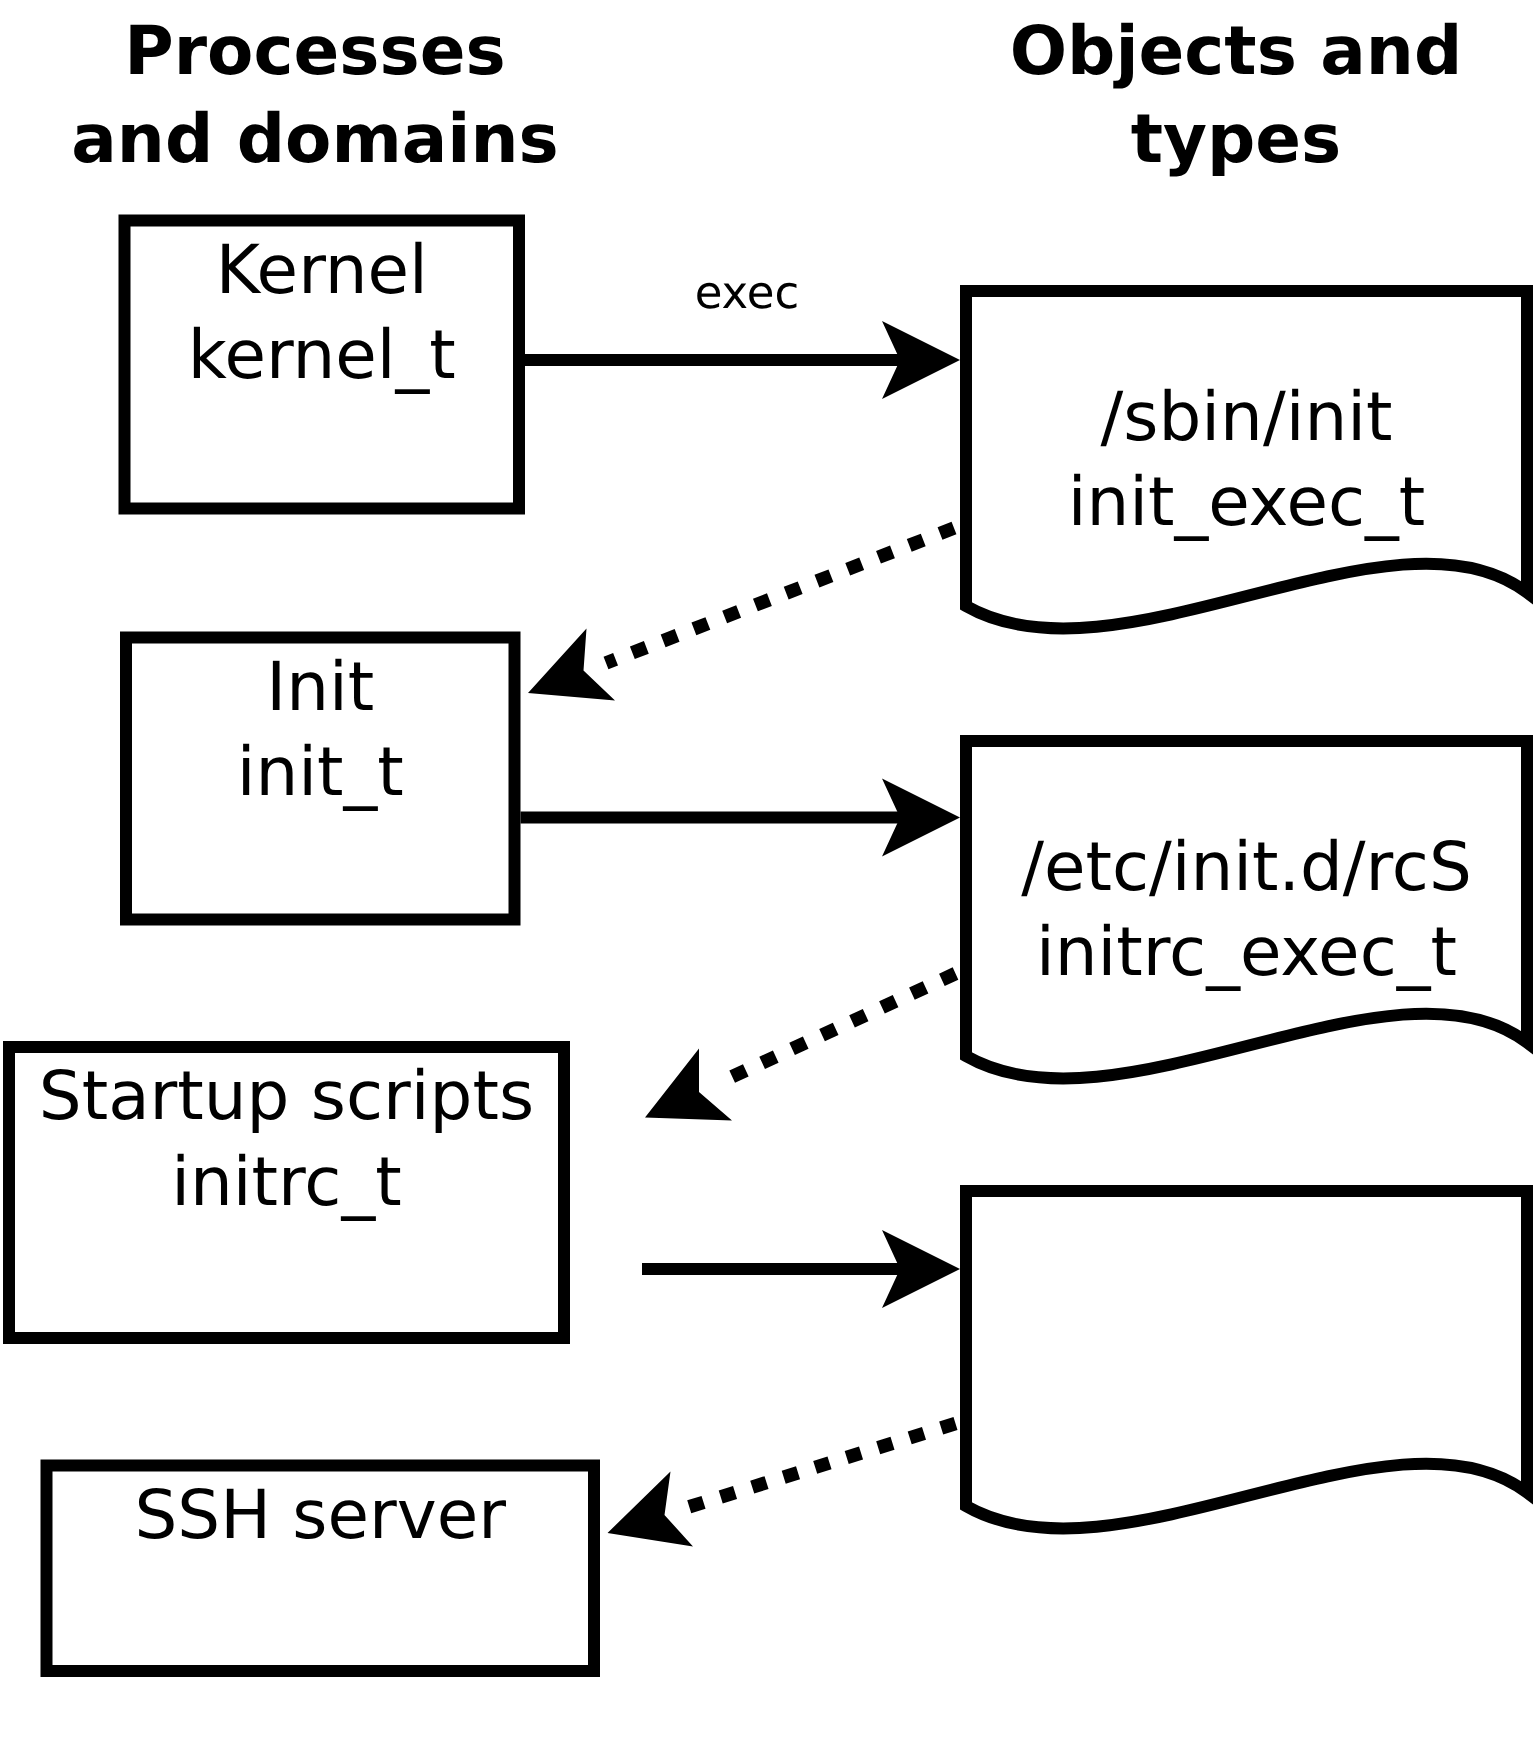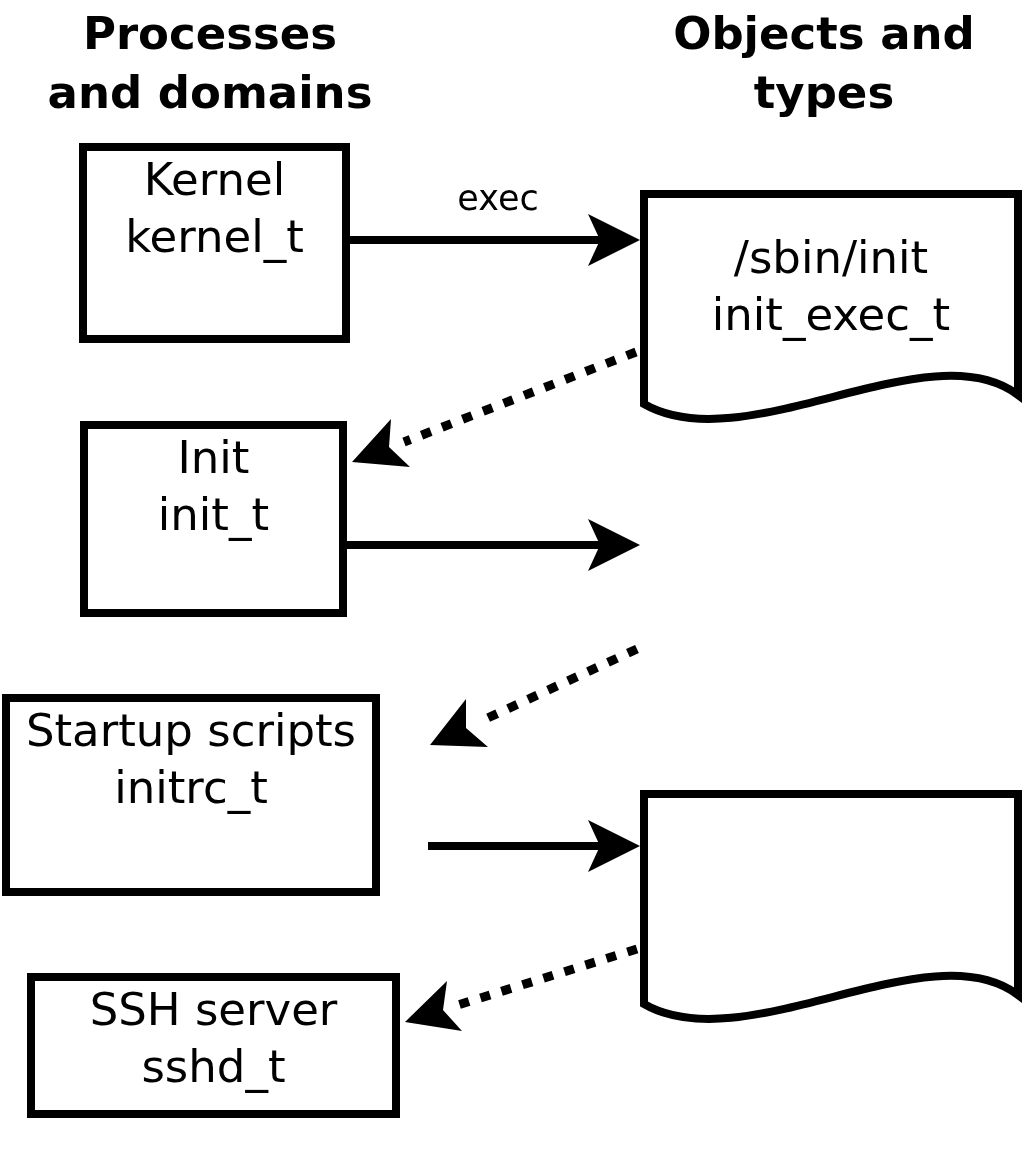--- a/index.html
+++ b/index.html
@@ -32,34 +32,34 @@
   }
   .boxtext{
     font-size:45px;
     line-height:57px;
     color:#000;
     text-align:center;
   }
   .doc{position:absolute;width:382px;height:252px;}
   .doc svg{position:absolute;left:0;top:0;overflow:visible;}
   .doctext{
-    position:absolute;left:0;top:2px;width:100%;height:188px;
+    position:absolute;left:0;top:22px;width:100%;height:188px;
     display:flex;flex-direction:column;
     align-items:center;justify-content:center;
     font-size:45px;line-height:57px;text-align:center;color:#000;
   }
   .overlay{
     position:absolute;left:0;top:0;
     pointer-events:none;
   }
   .exec-label{
     position:absolute;
     left:428px;top:178px;width:140px;
     text-align:center;
-    font-size:35px;
+    font-size:30px;
     color:#000;
   }
   .sline{stroke:#000;stroke-width:8;fill:none;}
   .dline{stroke:#000;stroke-width:9;fill:none;stroke-dasharray:10 12;}
   .ahead{fill:#000;stroke:none;}
   .docpath{fill:#ffffff;stroke:#000000;stroke-width:8;stroke-linejoin:miter;}
 </style>
 </head>
 <body>
 
@@ -91,34 +91,42 @@
   <div class="pbox" style="left:2px;top:694px;width:378px;height:202px">
     <div class="boxtext">
       <div>Startup scripts</div>
       <div>initrc_t</div>
     </div>
   </div>
 
   <div class="pbox" style="left:27px;top:973px;width:373px;height:145px">
     <div class="boxtext">
       <div>SSH server</div>
-      <div>sshd_t</div>
     </div>
   </div>
 
   <div class="doc" style="left:640px;top:190px">
     <svg width="382" height="252" viewBox="0 0 382 252">
       <path class="docpath" d="M 4 4 H 378 V 205 C 290 138, 105 272, 4 214 Z"></path>
     </svg>
     <div class="doctext">
       <div>/sbin/init</div>
       <div>init_exec_t</div>
     </div>
   </div>
 
+  <div class="doc" style="left:640px;top:490px">
+    <svg width="382" height="252" viewBox="0 0 382 252">
+      <path class="docpath" d="M 4 4 H 378 V 205 C 290 138, 105 272, 4 214 Z"></path>
+    </svg>
+    <div class="doctext">
+      <div>/etc/init.d/rcS</div>
+      <div>initrc_exec_t</div>
+    </div>
+  </div>
 
   <div class="doc" style="left:640px;top:790px">
     <svg width="382" height="252" viewBox="0 0 382 252">
       <path class="docpath" d="M 4 4 H 378 V 205 C 290 138, 105 272, 4 214 Z"></path>
     </svg>
   </div>
 
   <svg class="overlay" width="1024" height="1173" viewBox="0 0 1024 1173">
 
     <g>

